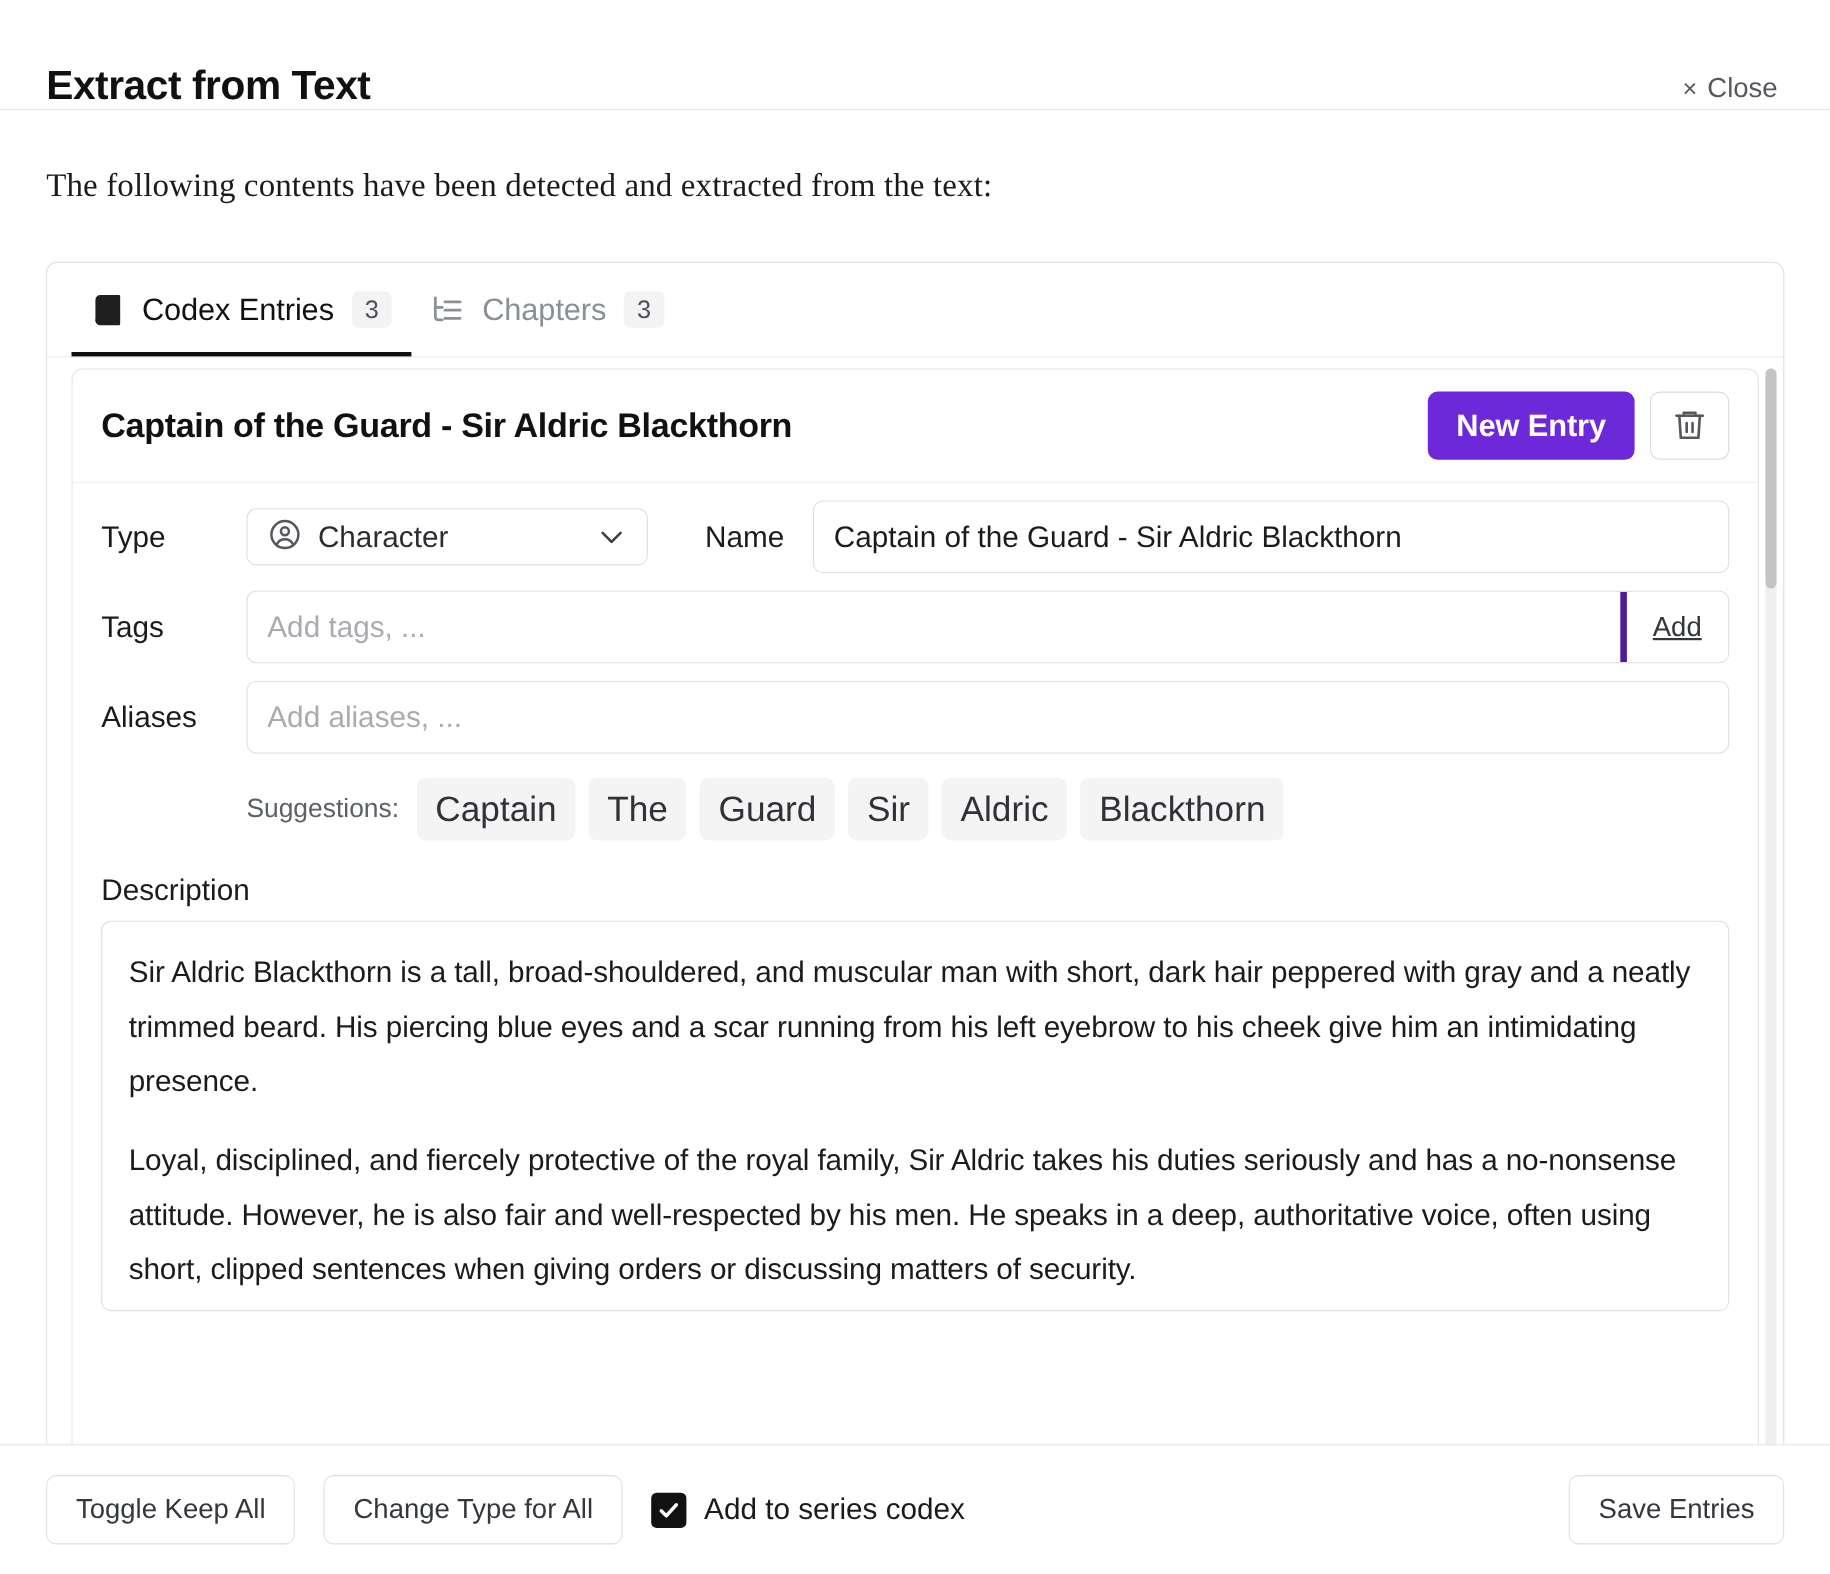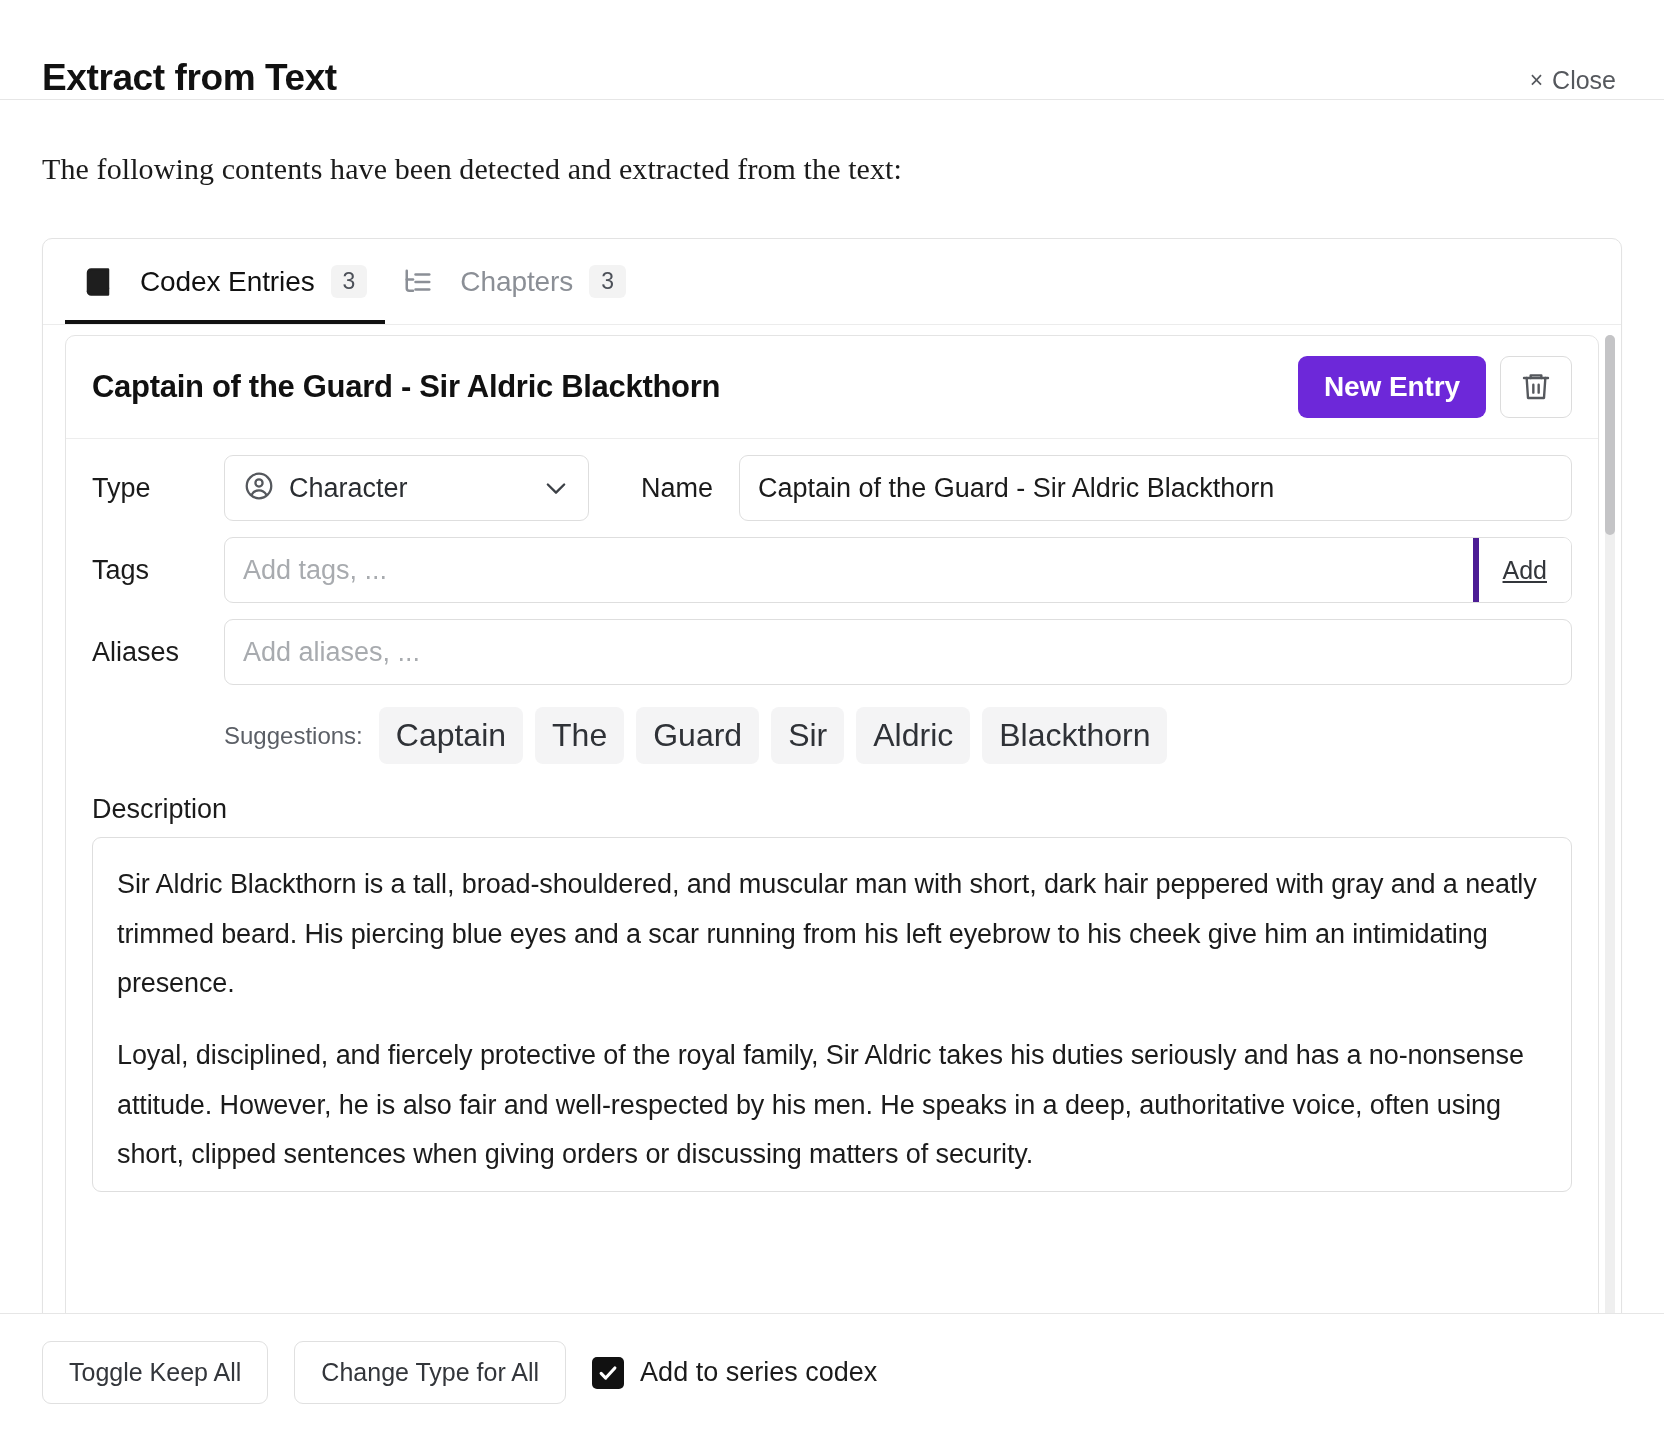--- a/index.html
+++ b/index.html
@@ -96,21 +96,20 @@
     border-bottom: 4px solid transparent;
     background: none;
     border-top: none; border-left: none; border-right: none;
     font-family: inherit;
   }
   .tab.active { border-bottom-color: #111111; }
   .tab-label {
     font-size: 28px;
     color: #8b8f96;
     letter-spacing: -0.1px;
-    margin-left: 11px;
   }
   .tab.active .tab-label { color: #111111; }
   .tab-count {
     font-size: 23px;
     color: #4d5159;
     background: #f3f3f3;
     border-radius: 6px;
     padding: 3px 12px;
     min-width: 34px;
     text-align: center;
@@ -188,21 +187,21 @@
   }
   .field-label {
     font-size: 27px;
     color: #1b1b1b;
     width: 132px;
     flex: 0 0 132px;
   }
 
   .select-box {
     width: 365px;
-    height: 66px;
+    height: 52px;
     border: 1px solid #dedede;
     border-radius: 9px;
     background: #ffffff;
     display: flex;
     align-items: center;
     gap: 14px;
     padding: 0 18px;
     cursor: pointer;
     flex: 0 0 365px;
   }
@@ -496,15 +495,16 @@
     <button class="btn-light">Change Type for All</button>
     <div class="checkbox-wrap">
       <span class="checkbox">
         <svg viewBox="0 0 24 24" fill="none" stroke="#ffffff" stroke-width="3.4" stroke-linecap="round" stroke-linejoin="round">
           <path d="M4.5 12.5l5 5 10-11"></path>
         </svg>
       </span>
       <span class="checkbox-label">Add to series codex</span>
     </div>
     <div class="spacer"></div>
+    <button class="btn-light">Save Entries</button>
   </div>
 
 </div>
 
 </body></html>

